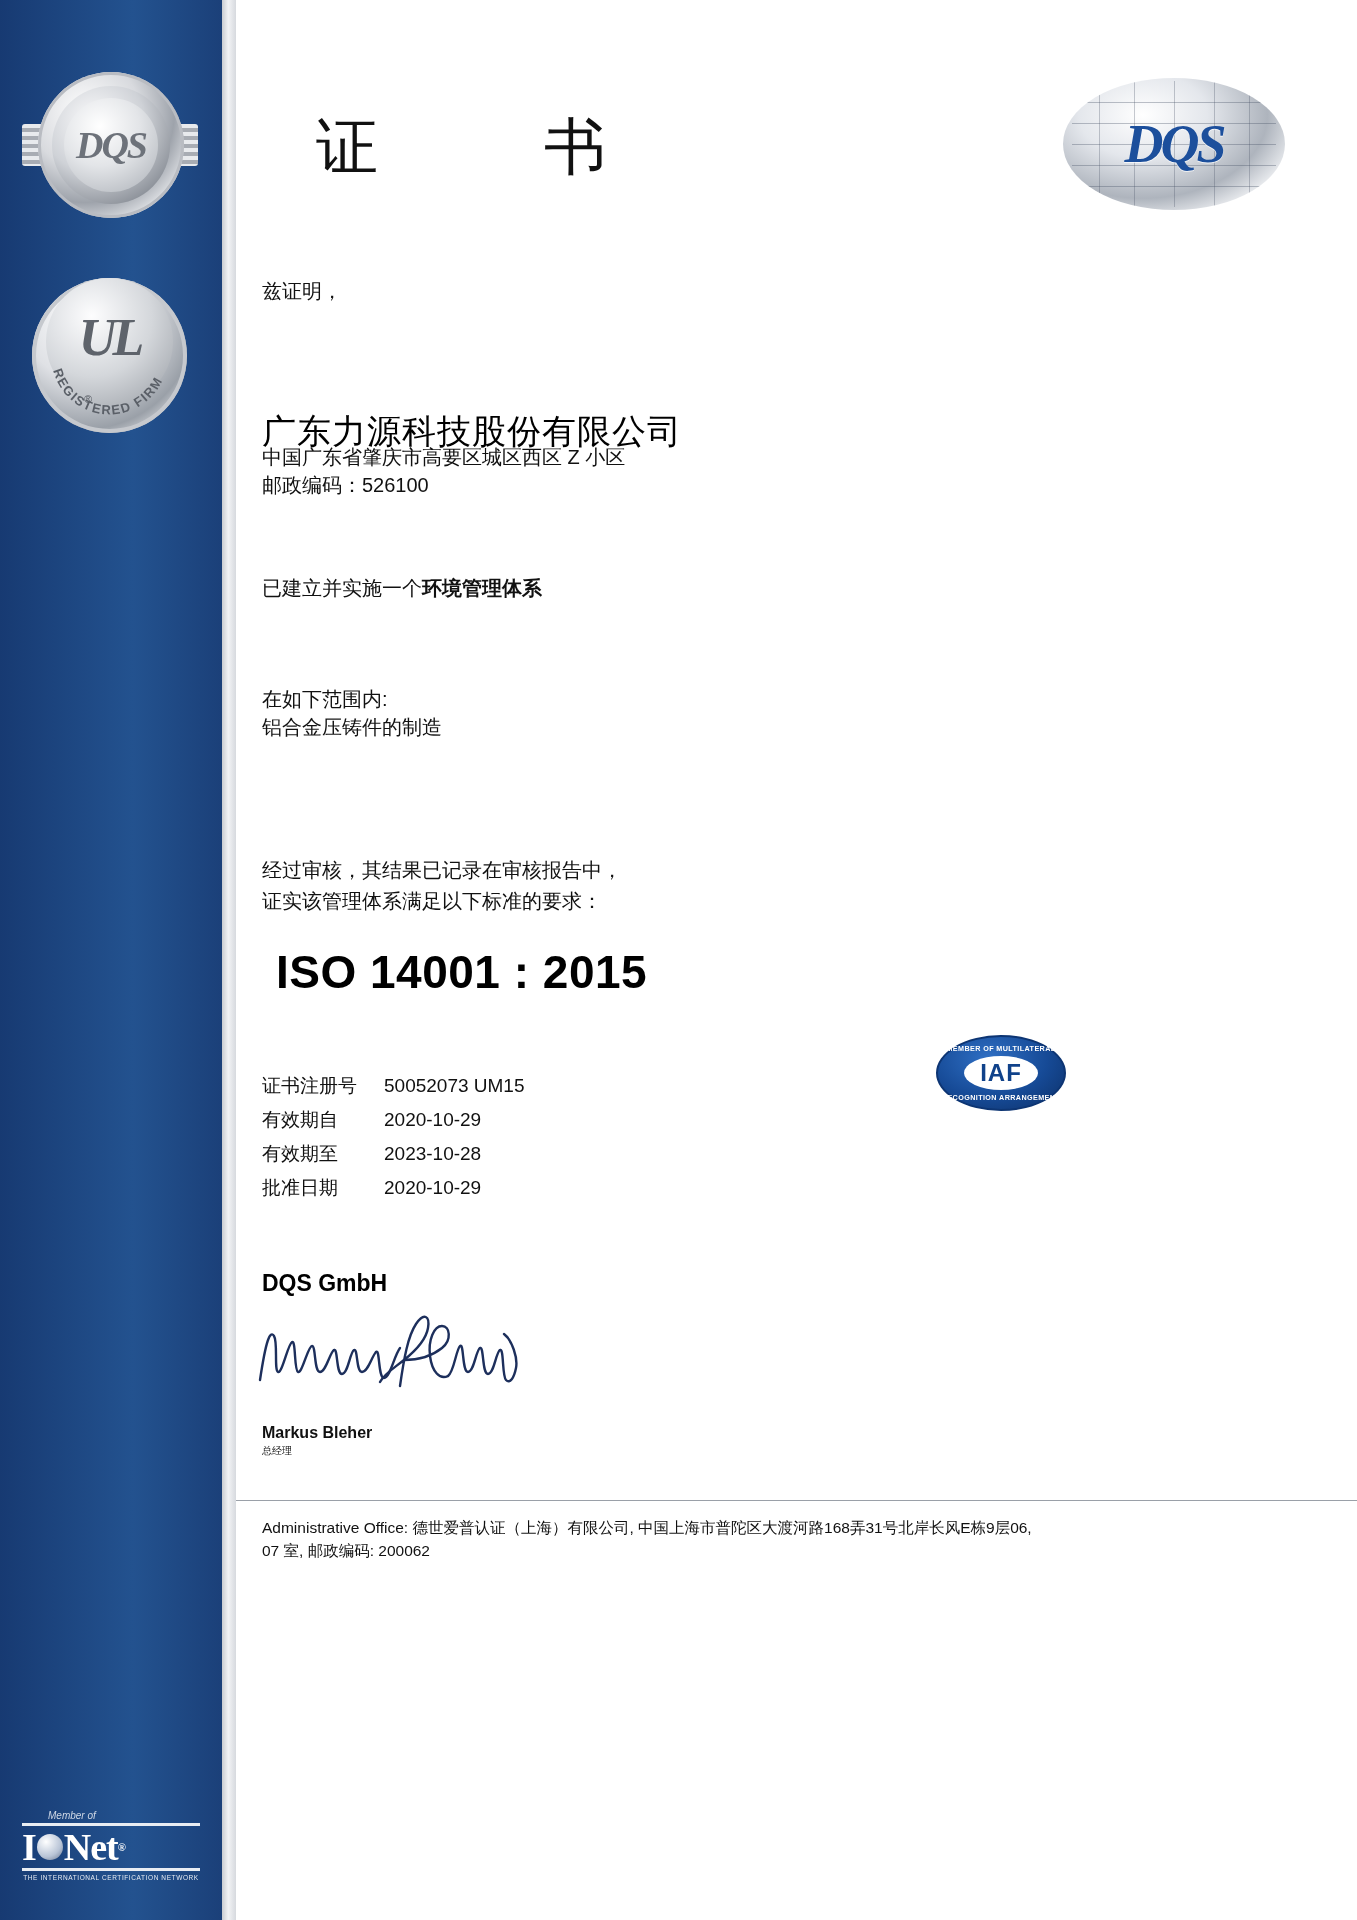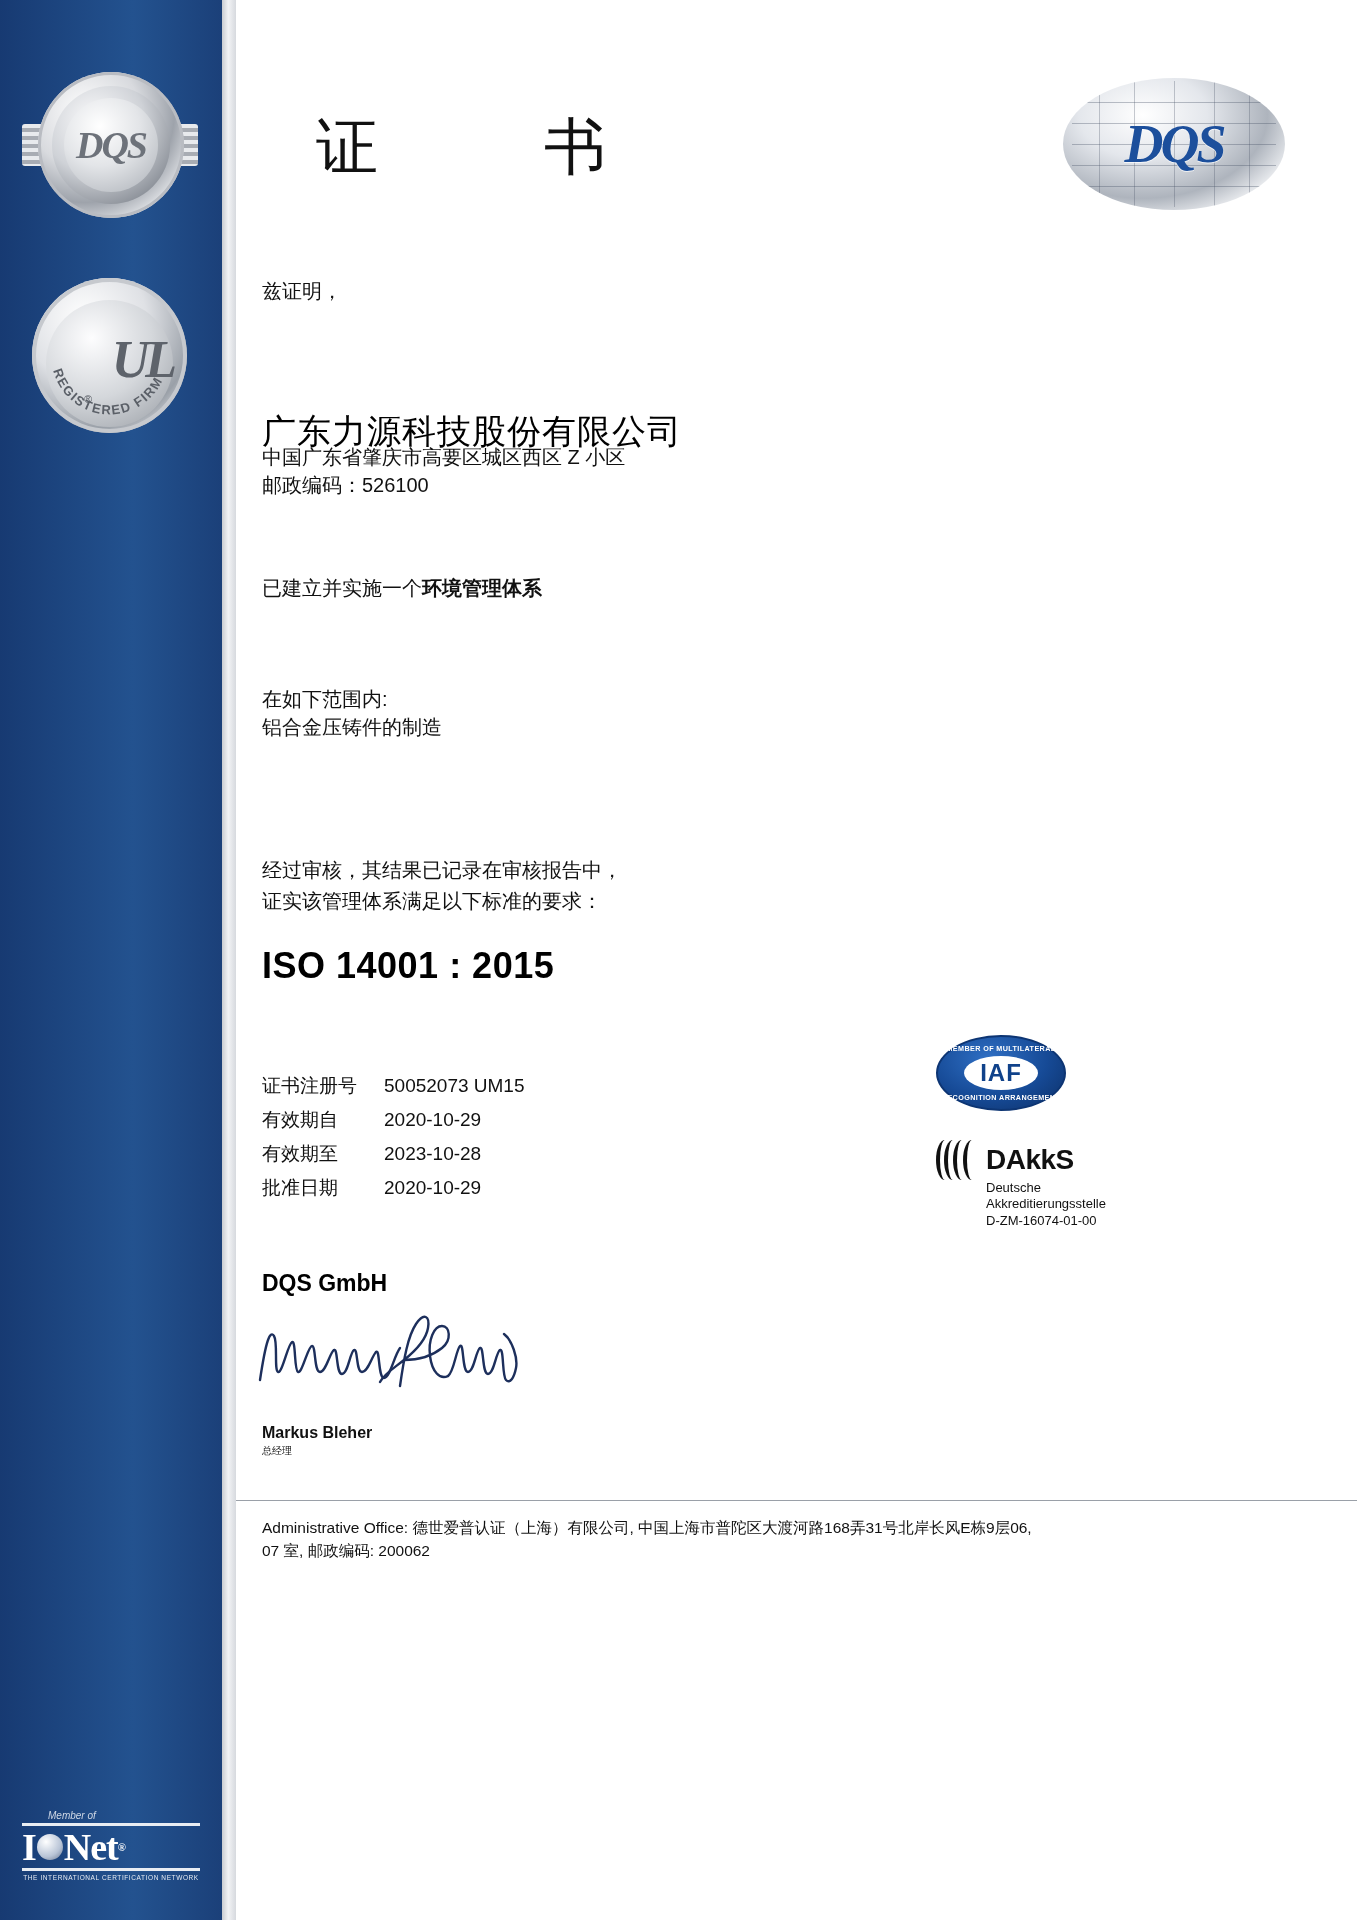--- a/index.html
+++ b/index.html
@@ -72,24 +72,24 @@
   
   .seal-ul {
     position: absolute;
     left: 32px; top: 278px;
     width: 155px; height: 155px;
     border-radius: 50%;
     background: radial-gradient(circle at 34% 26%, #ffffff 0%, #dfe1e5 40%, #9aa0a8 72%, #e6e8eb 88%, #7d828a 100%);
     box-shadow: inset 0 0 0 4px #c6c9ce;
   }
   .seal-ul .ul-in {
-    position: absolute; left: 14px; top: 22px;
+    position: absolute; left: 14px; top: 0;
     width: 127px; height: 127px; border-radius: 50%;
     background: radial-gradient(circle at 36% 30%, #fdfdfe 0%, #d4d7db 50%, #969ba2 100%);
-    display: flex; align-items: center; justify-content: flex-end;
+    display: flex; align-items: center; justify-content: center;
   }
   .seal-ul .ul-text {
     font-family: "Liberation Serif", serif;
     font-size: 52px; font-weight: bold; font-style: italic;
     color: #5e636b;
     letter-spacing: -4px;
     margin-top: -8px;
   }
   .seal-ul .ul-circ {
     position: absolute; left: 0; top: 0; width: 155px; height: 155px;
@@ -210,22 +210,22 @@
   }
   .t-audit1 {
     position: absolute; left: 26px; top: 857px;
     font-size: 20px; color: #111;
   }
   .t-audit2 {
     position: absolute; left: 26px; top: 888px;
     font-size: 20px; color: #111;
   }
   .t-standard {
-    position: absolute; left: 26px; top: 945px;
-    font-size: 36px; font-weight: bold; color: #000;
+    position: absolute; left: 40px; top: 945px;
+    font-size: 46px; font-weight: bold; color: #000;
     letter-spacing: 0.5px;
   }
 
   
   .details {
     position: absolute; left: 26px; top: 1073px;
     font-size: 19px; color: #111;
   }
   .details .row { display: flex; height: 34px; align-items: baseline; }
   .details .k { width: 122px; }
@@ -409,36 +409,20 @@
   </div>
 
   <div class="iaf">
     <div class="top-arc">MEMBER OF MULTILATERAL</div>
     <div class="iaf-core">
       <span>IAF</span>
     </div>
     <div class="bot-arc">RECOGNITION ARRANGEMENT</div>
   </div>
 
-  <div class="dakks">
-    <div class="mainline">
-      <div class="waves">
-        <i class="w1"></i>
-          <i class="w2"></i>
-          <i class="w3"></i>
-          <i class="w4"></i>
-      </div>
-      <div class="name">DAkkS</div>
-    </div>
-    <div class="sub">
-      <div>Deutsche</div>
-      <div>Akkreditierungsstelle</div>
-      <div>D-ZM-16074-01-00</div>
-    </div>
-  </div>
 
   <div class="sig-company">DQS GmbH</div>
 
   <div class="sig-img">
     <svg width="300" height="110" viewBox="0 0 300 110" aria-hidden="true">
       <g fill="none" stroke="#1d2f5c" stroke-width="2.4" stroke-linecap="round">
         <path d="M6,80 C12,40 16,30 20,36 C24,42 20,70 24,72 C28,74 34,44 38,42 C42,40 40,70 44,72 C48,74 54,46 58,46 C62,46 60,72 66,72 C72,72 76,52 80,50"></path>
         <path d="M80,50 C84,48 82,74 88,74 C94,74 96,52 100,50 C104,48 102,72 108,72 C114,72 118,56 122,52"></path>
         <path d="M122,52 C126,48 124,78 130,78 C136,78 140,56 146,48"></path>
         <path d="M146,86 C150,58 154,36 162,24 C170,12 176,16 174,28 C172,40 160,52 150,60 C140,68 130,74 126,82"></path>

